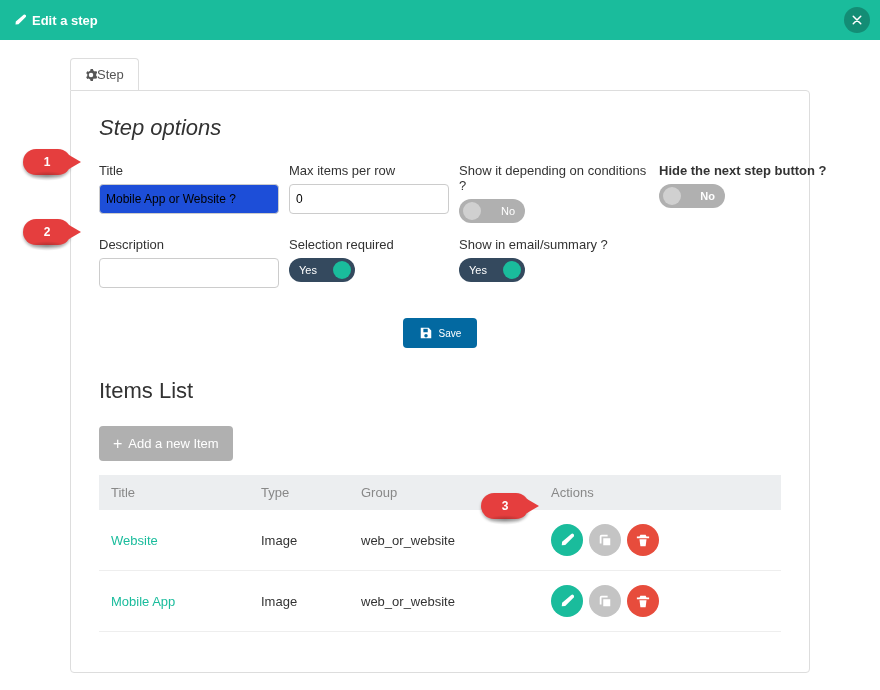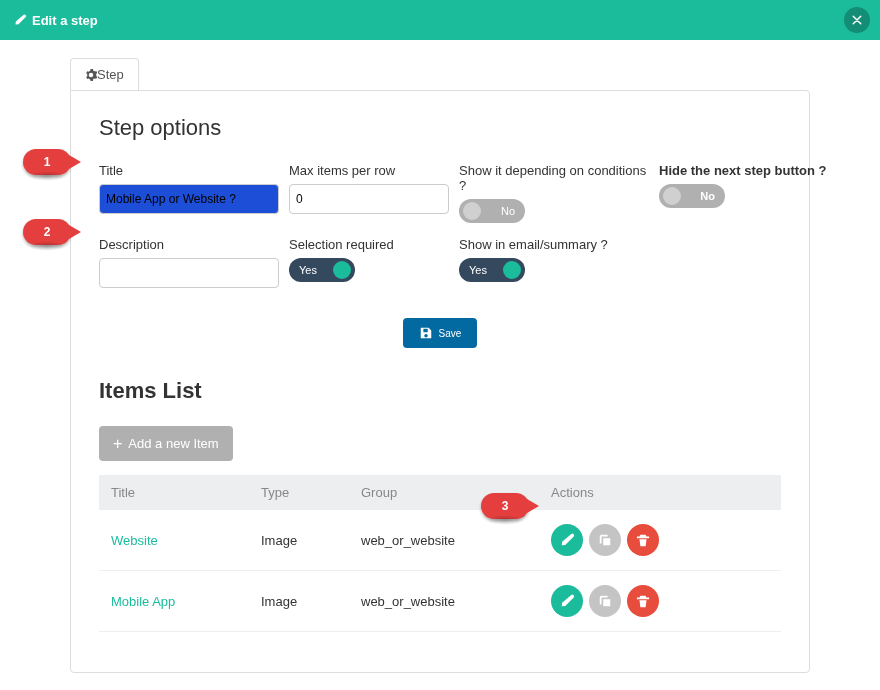--- a/index.html
+++ b/index.html
@@ -10,22 +10,22 @@
   }
   .header-left { display:flex; align-items:center; gap:6px; font-weight:bold; font-size:13px; padding-left:4px;}
   .close-btn { width:26px; height:26px; border-radius:50%; background:rgba(0,0,0,0.25); display:flex; align-items:center; justify-content:center; cursor:pointer; }
   .close-btn svg{ width:12px; height:12px; fill:#fff; }
   .pencil-svg { width:12px;height:12px; fill:#fff; }
   .canvas { padding:0 70px 0 70px; }
   .tabs { display:flex; margin-top:18px; }
   .tab { border:1px solid #ddd; border-bottom:none; border-radius:4px 4px 0 0; padding:8px 14px; background:#fff; display:flex; align-items:center; gap:0; color:#555;}
   .tab svg{ width:12px;height:12px; fill:#555; }
   .panel { border:1px solid #ddd; border-radius:0 4px 4px 4px; padding:24px 28px 40px 28px; position:relative; }
-  h2.section { font-size:22px; font-weight:normal; color:#333; margin-bottom:22px; }
-  h2.items { font-size:22px; font-weight:bold; color:#333; margin:30px 0 22px 0; }
+  h2.section { font-size:22px; font-weight:normal; color:#333; margin-bottom:22px;font-style:italic; }
+  h2.items { font-size:22px; font-weight:normal; color:#333; margin:30px 0 22px 0; }
   .grid { display:grid; grid-template-columns: 180px 160px 190px 170px; column-gap:10px; row-gap:14px; align-items:start;}
   .field label { display:block; font-size:13px; color:#333; margin-bottom:6px; }
   .input { width:100%; height:30px; border:1px solid #ccc; border-radius:4px; padding:4px 6px; font-size:12px; background:#fff; }
   .input.highlight { background:#1d4ed8; }
   .toggle { width:66px; height:24px; border-radius:12px; display:flex; align-items:center; position:relative; font-size:11px; color:#fff; cursor:pointer; }
   .toggle .knob { width:18px; height:18px; border-radius:50%; position:absolute; top:3px; }
   .toggle.off { background:#b0b0b0; }
   .toggle.off .knob { left:4px; background:#d0d0d0; }
   .toggle.off .lbl { position:absolute; right:10px; }
   .toggle.on { background:#34495e; }

